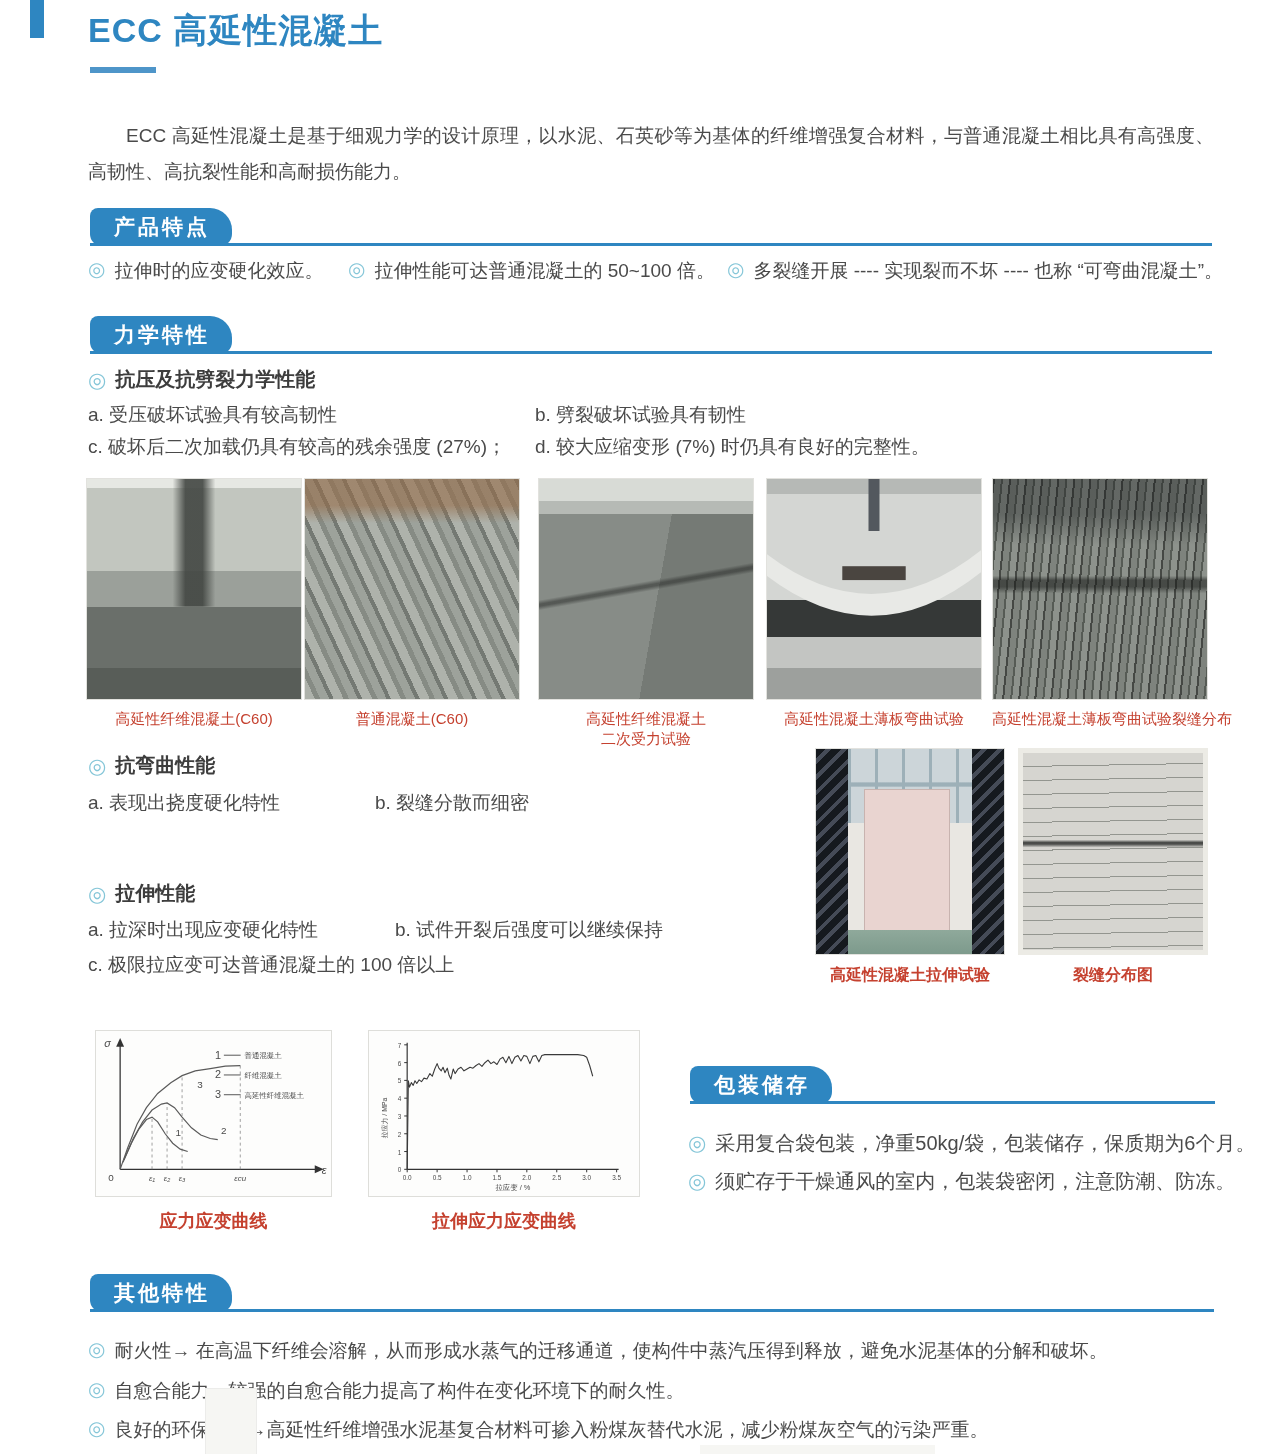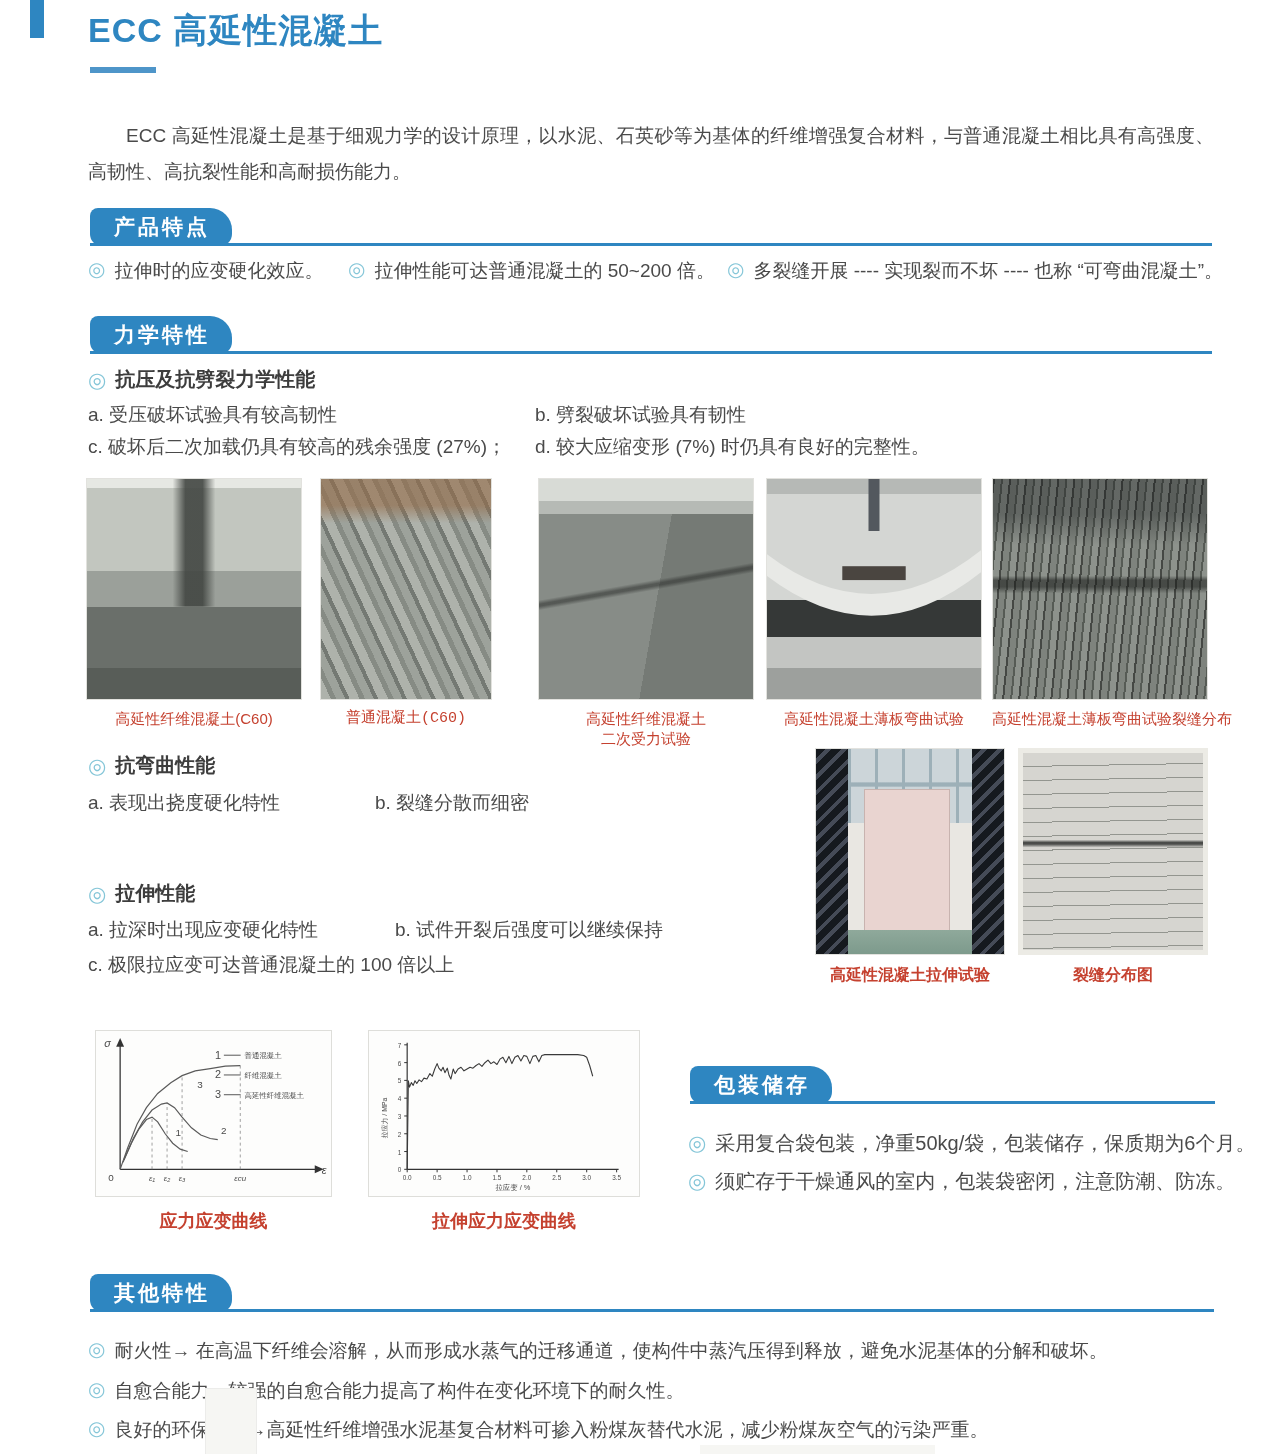--- a/index.html
+++ b/index.html
@@ -76,21 +76,21 @@
 
   <div class="abs tab" style="left:90px;top:208px;font-family:Liberation Serif, serif;">产品特点</div>
   <div class="abs rule" style="left:90px;top:243px;width:1122px;"></div>
 
   <div class="abs bullet" style="left:88px;top:258px;">
     <span class="ring">◎</span>
     <span>拉伸时的应变硬化效应。</span>
   </div>
   <div class="abs bullet" style="left:348px;top:258px;">
     <span class="ring">◎</span>
-    <span>拉伸性能可达普通混凝土的 50~200 倍。</span>
+    <span>拉伸性能可达普通混凝土的 50~100 倍。</span>
   </div>
   <div class="abs bullet" style="left:727px;top:258px;">
     <span class="ring">◎</span>
     <span>多裂缝开展 ---- 实现裂而不坏 ---- 也称 “可弯曲混凝土”。</span>
   </div>
 
   <div class="abs tab" style="left:90px;top:316px;">力学特性</div>
   <div class="abs rule" style="left:90px;top:351px;width:1122px;"></div>
 
   <div class="abs sub-head" style="left:88px;top:366px;">
@@ -101,21 +101,21 @@
   <span class="abs body-line" style="left:535px;top:402px;">b. 劈裂破坏试验具有韧性</span>
   <span class="abs body-line" style="left:88px;top:434px;">c. 破坏后二次加载仍具有较高的残余强度 (27%)；</span>
   <span class="abs body-line" style="left:535px;top:434px;">d. 较大应缩变形 (7%) 时仍具有良好的完整性。</span>
 
   <figure class="abs photo" style="left:86px;top:478px;width:216px;">
     <div class="img ph ph1"></div>
     <figcaption class="cap">
       <div>高延性纤维混凝土(C60)</div>
     </figcaption>
   </figure>
-  <figure class="abs photo" style="left:320px;top:478px;width:172px;font-family:Liberation Mono, monospace;">
+  <figure class="abs photo" style="left:304px;top:478px;width:216px;">
     <div class="img ph ph2"></div>
     <figcaption class="cap">
       <div>普通混凝土(C60)</div>
     </figcaption>
   </figure>
   <figure class="abs photo" style="left:538px;top:478px;width:216px;">
     <div class="img ph ph3"></div>
     <figcaption class="cap">
       <div>高延性纤维混凝土</div>
       <div>二次受力试验</div>

